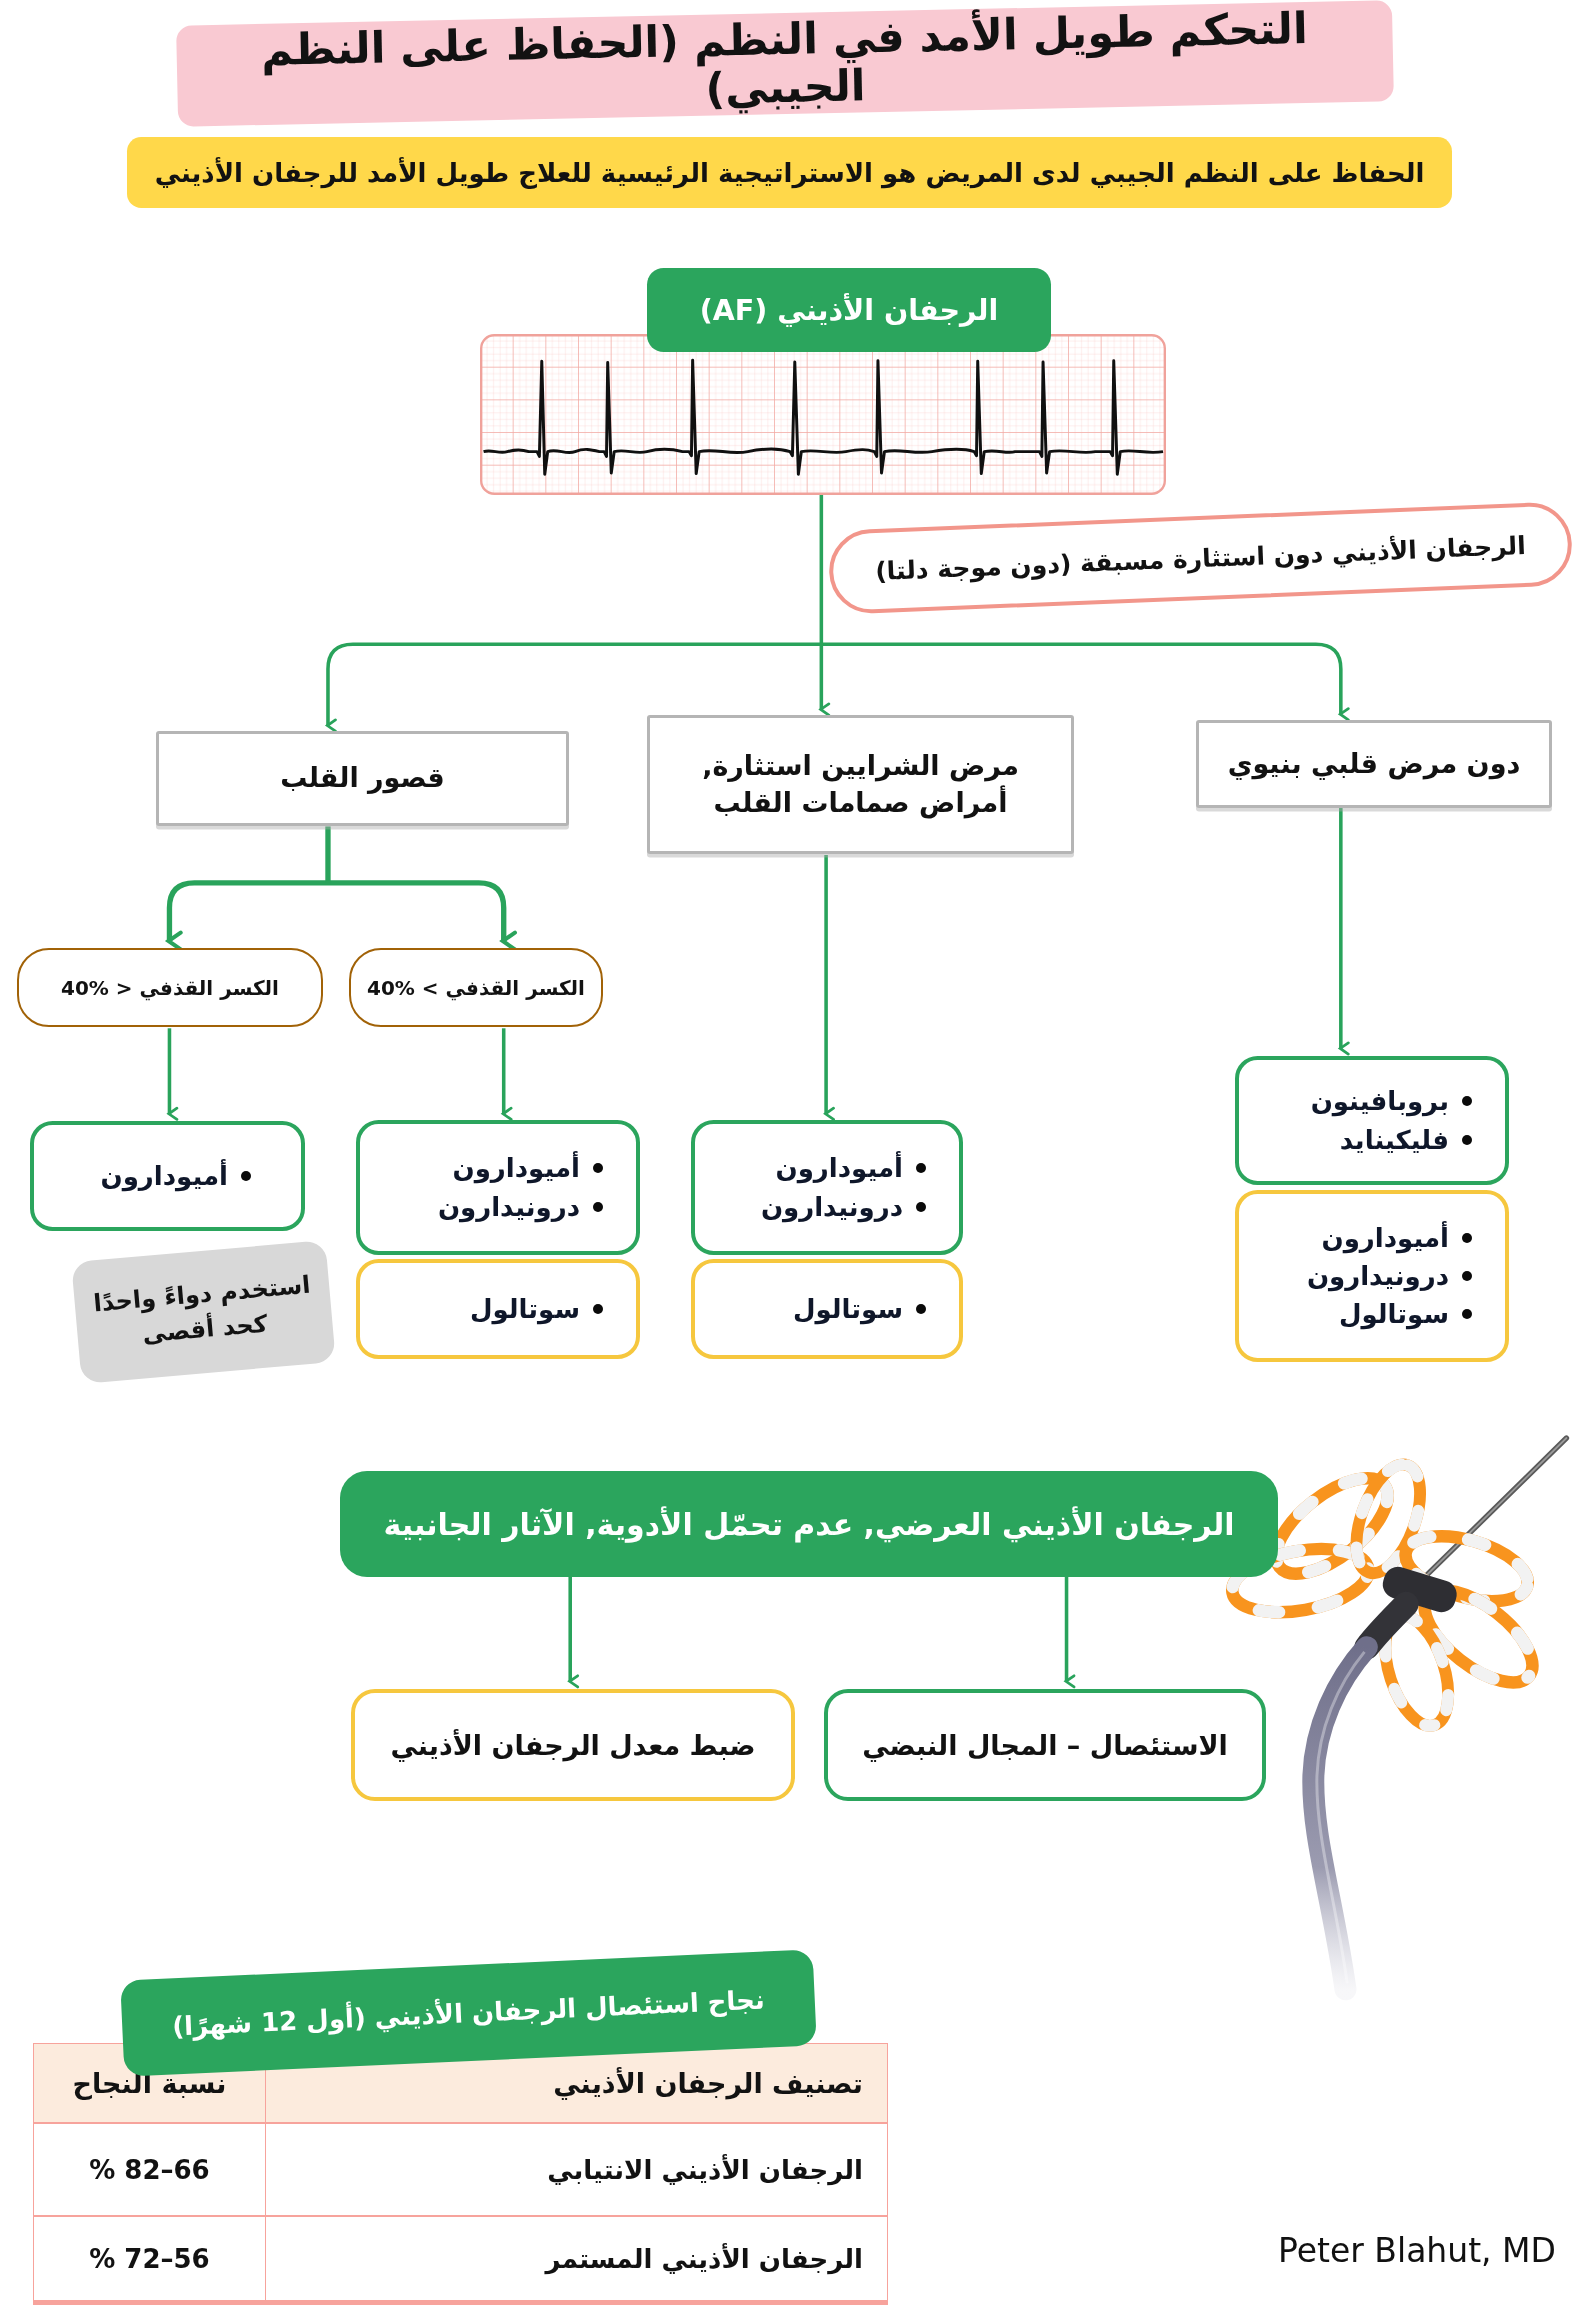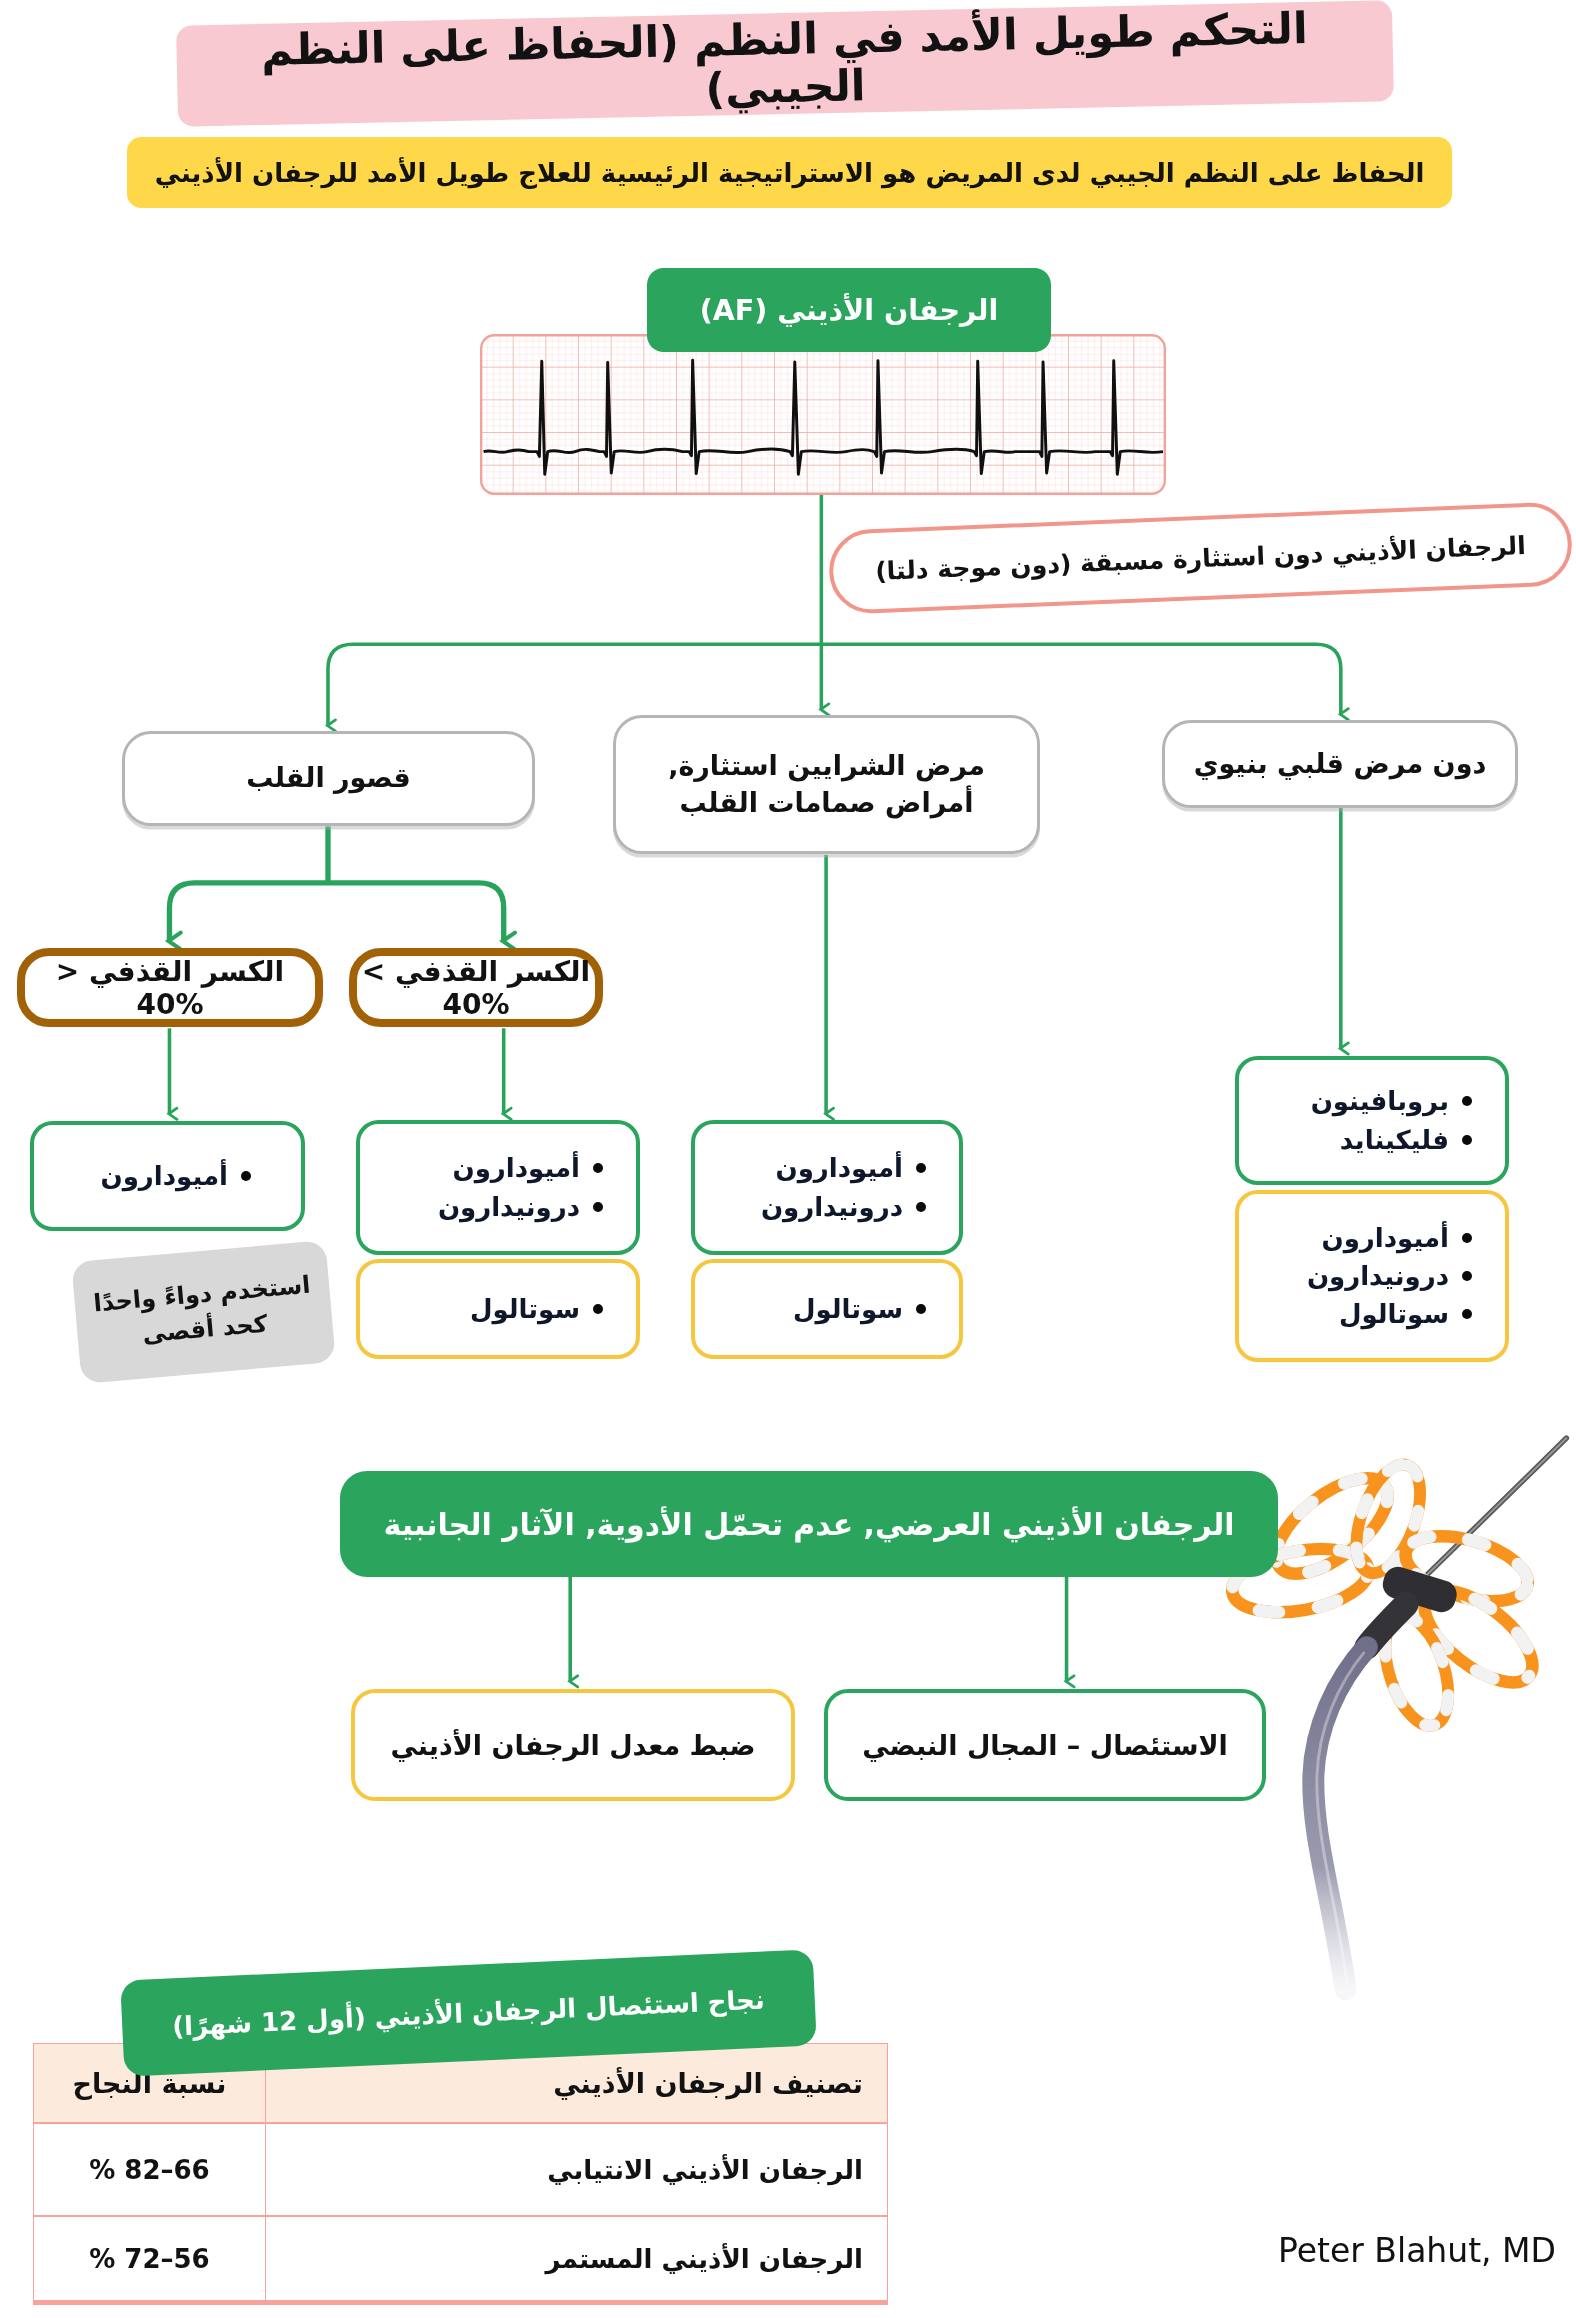--- a/index.html
+++ b/index.html
@@ -15,26 +15,26 @@
     font-size:26px;font-weight:bold;color:#121212;}
 
   
   .af-badge{left:648px;top:268px;width:404px;height:84px;background:#2ba55d;border-radius:16.6px;
     color:#ffffff;font-size:28.5px;font-weight:bold;z-index:3;}
   .ecg-wrap{left:481px;top:334px;width:686px;height:161px;z-index:1;}
   .callout{left:830px;top:516px;width:743px;height:84px;background:#ffffff;border:4.2px solid #f2968b;
     border-radius:42px;transform:rotate(-2.3deg);font-size:25px;font-weight:bold;color:#121212;z-index:2;}
 
   
-  .cat{background:#ffffff;border:3.6px solid #b5b5b5;border-radius:29px;font-size:27px;font-weight:bold;
-    color:#121212;box-shadow:0 3.6px 0 rgba(170,170,170,.45);line-height:1.35;}
+  .cat{background:#ffffff;border:3.6px solid #b5b5b5;border-radius:3px;font-size:27px;font-weight:bold;
+    color:#121212;box-shadow:0 3.6px 0 rgba(170,170,170,.45);line-height:1.35;margin-left:34px;}
   .box-hf{left:123px;top:731px;width:413px;height:95px;}
   .box-cad{left:614px;top:715px;width:427px;height:139px;padding:0 18px;}
   .box-ns{left:1163px;top:720px;width:356px;height:88px;}
-  .ef{background:#ffffff;border:8px solid #a16207;border-radius:32px;font-size:28px;font-weight:bold;color:#121212;}
+  .ef{background:#ffffff;border:2px solid #a16207;border-radius:32px;font-size:20px;font-weight:bold;color:#121212;}
   .box-ef-low{left:18px;top:948px;width:306px;height:79px;}
   .box-ef-high{left:350px;top:948px;width:254px;height:79px;}
 
   
   .med{background:#ffffff;border-radius:22.6px;display:flex;flex-direction:column;justify-content:center;
     gap:8.3px;padding:6px 33px 6px 12px;}
   .med.green{border:4.2px solid #2ba55d;}
   .med.yellow{border:4.2px solid #f6c73e;}
   .med-item{display:flex;align-items:center;gap:13px;font-size:26px;font-weight:bold;color:#0f172a;}
   .dot{width:10px;height:10px;border-radius:50%;background:#0a0a0a;flex:0 0 auto;}

